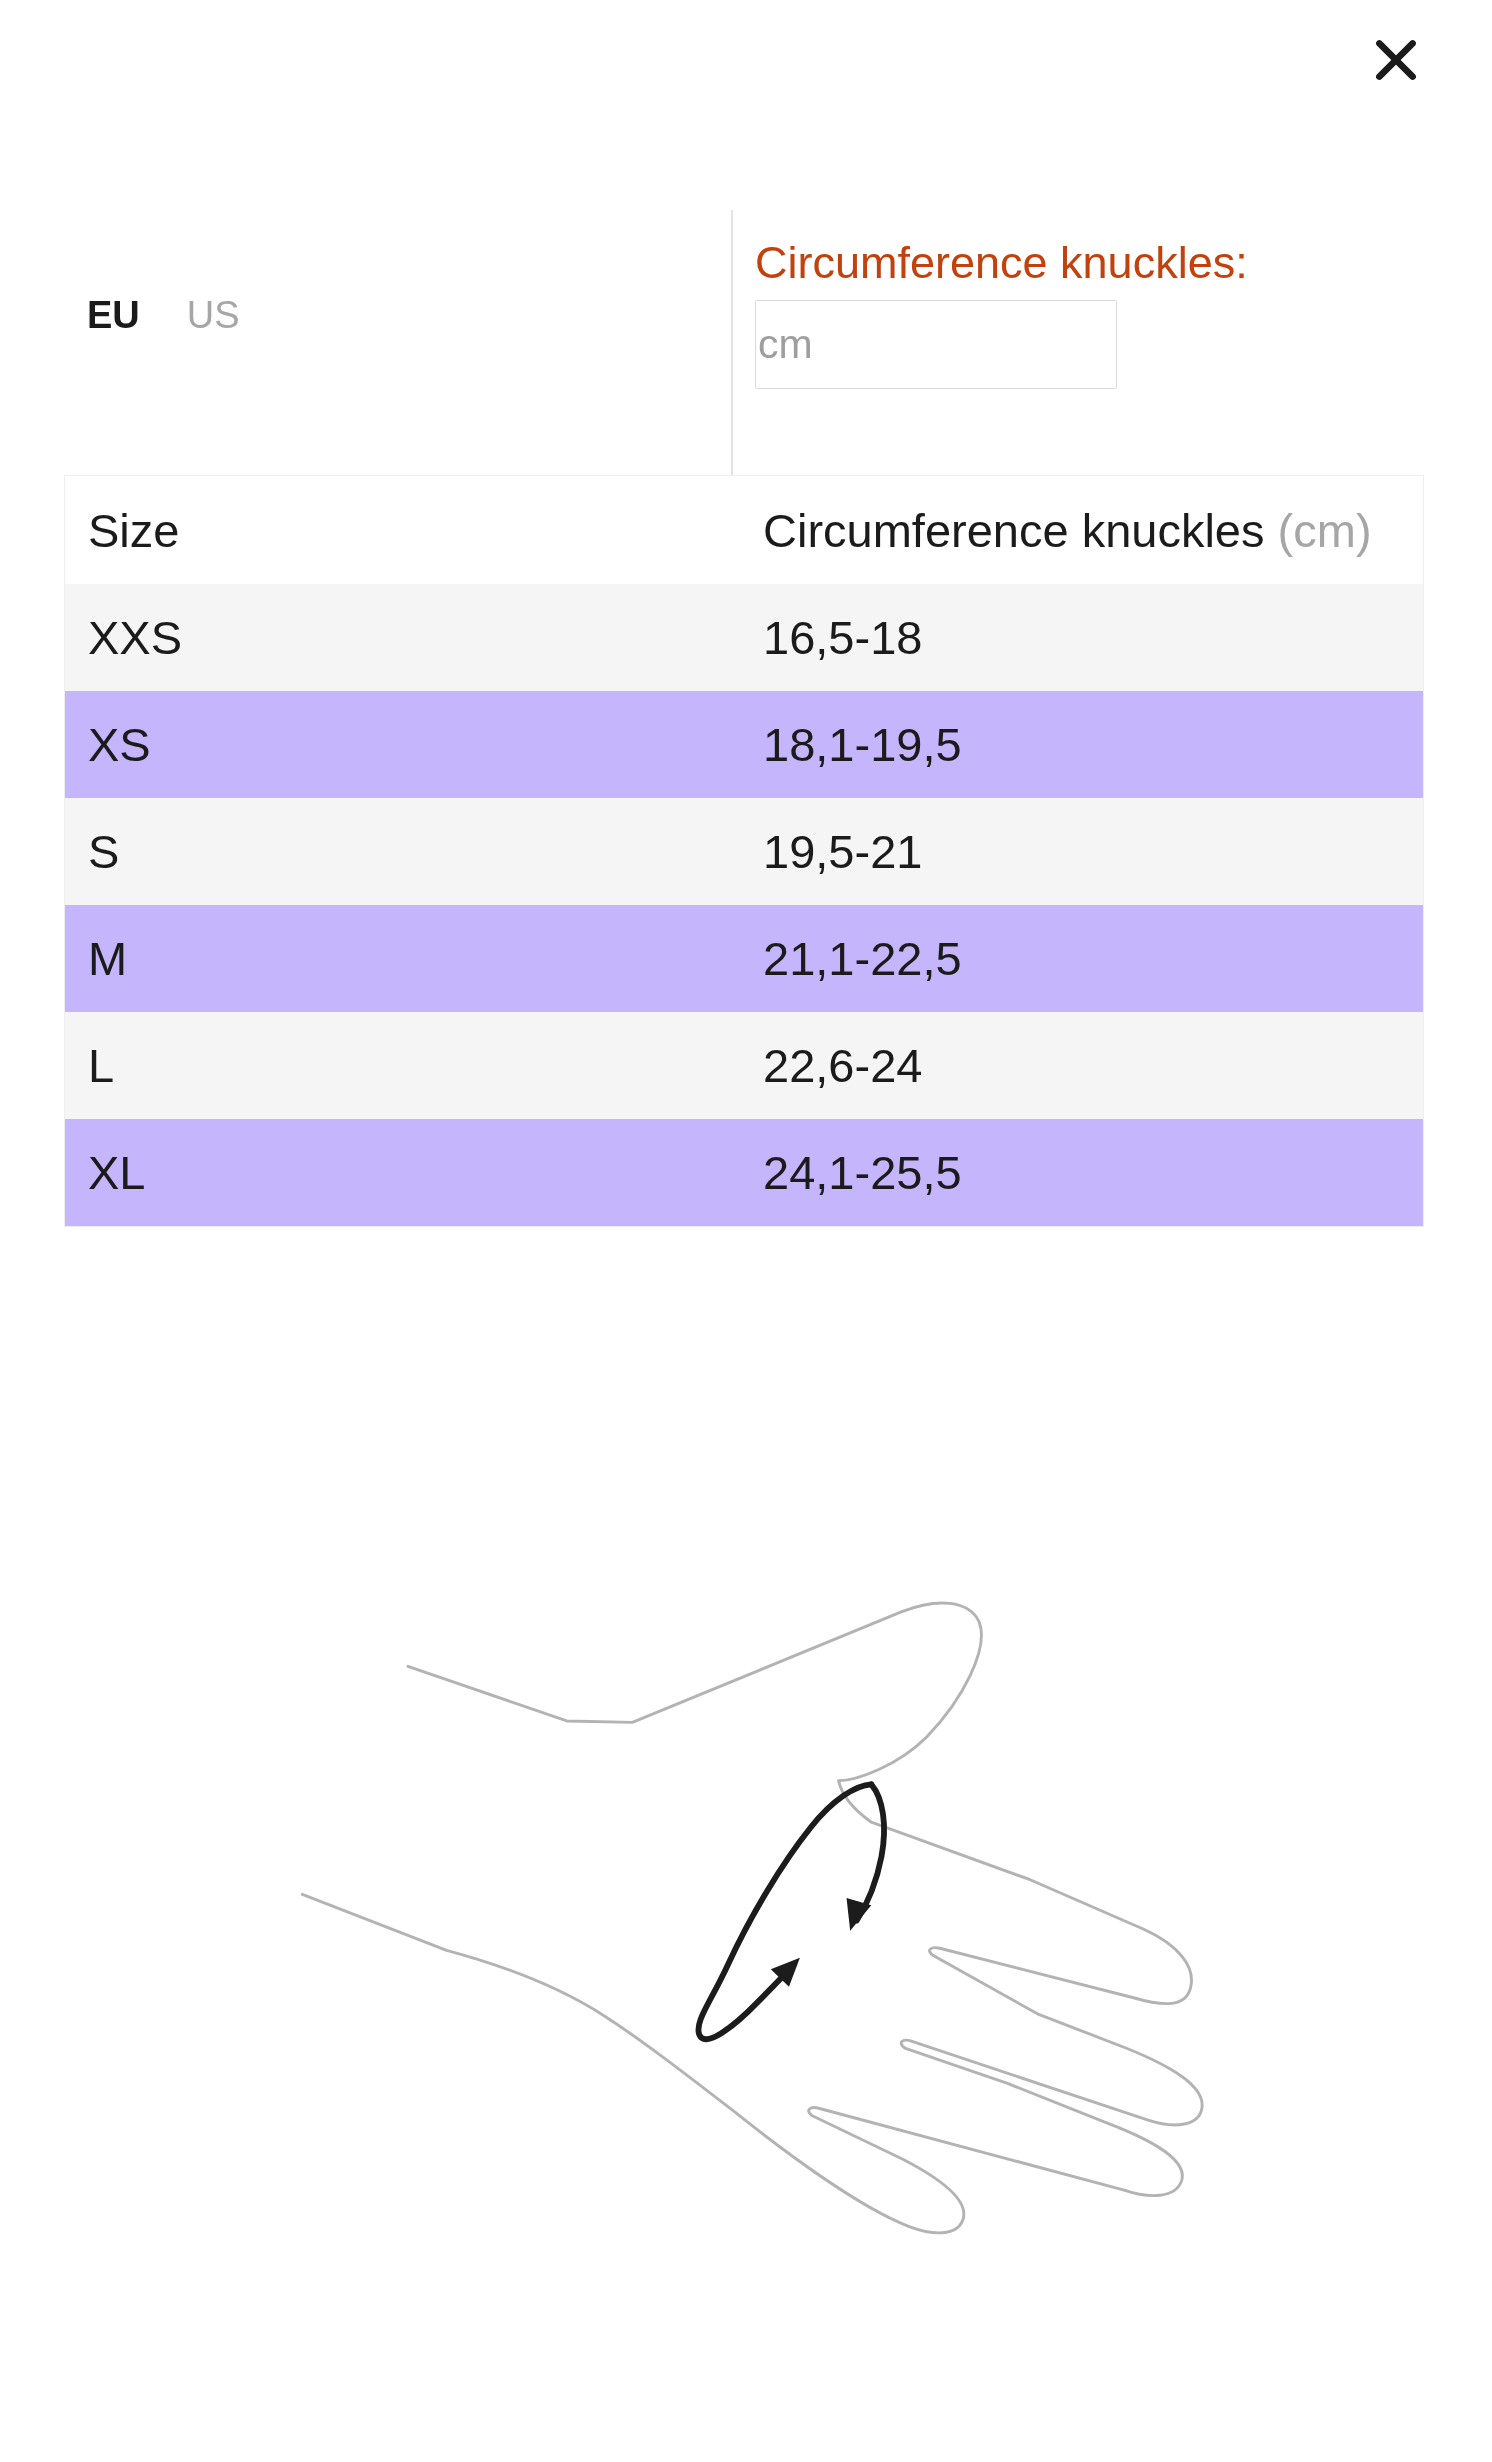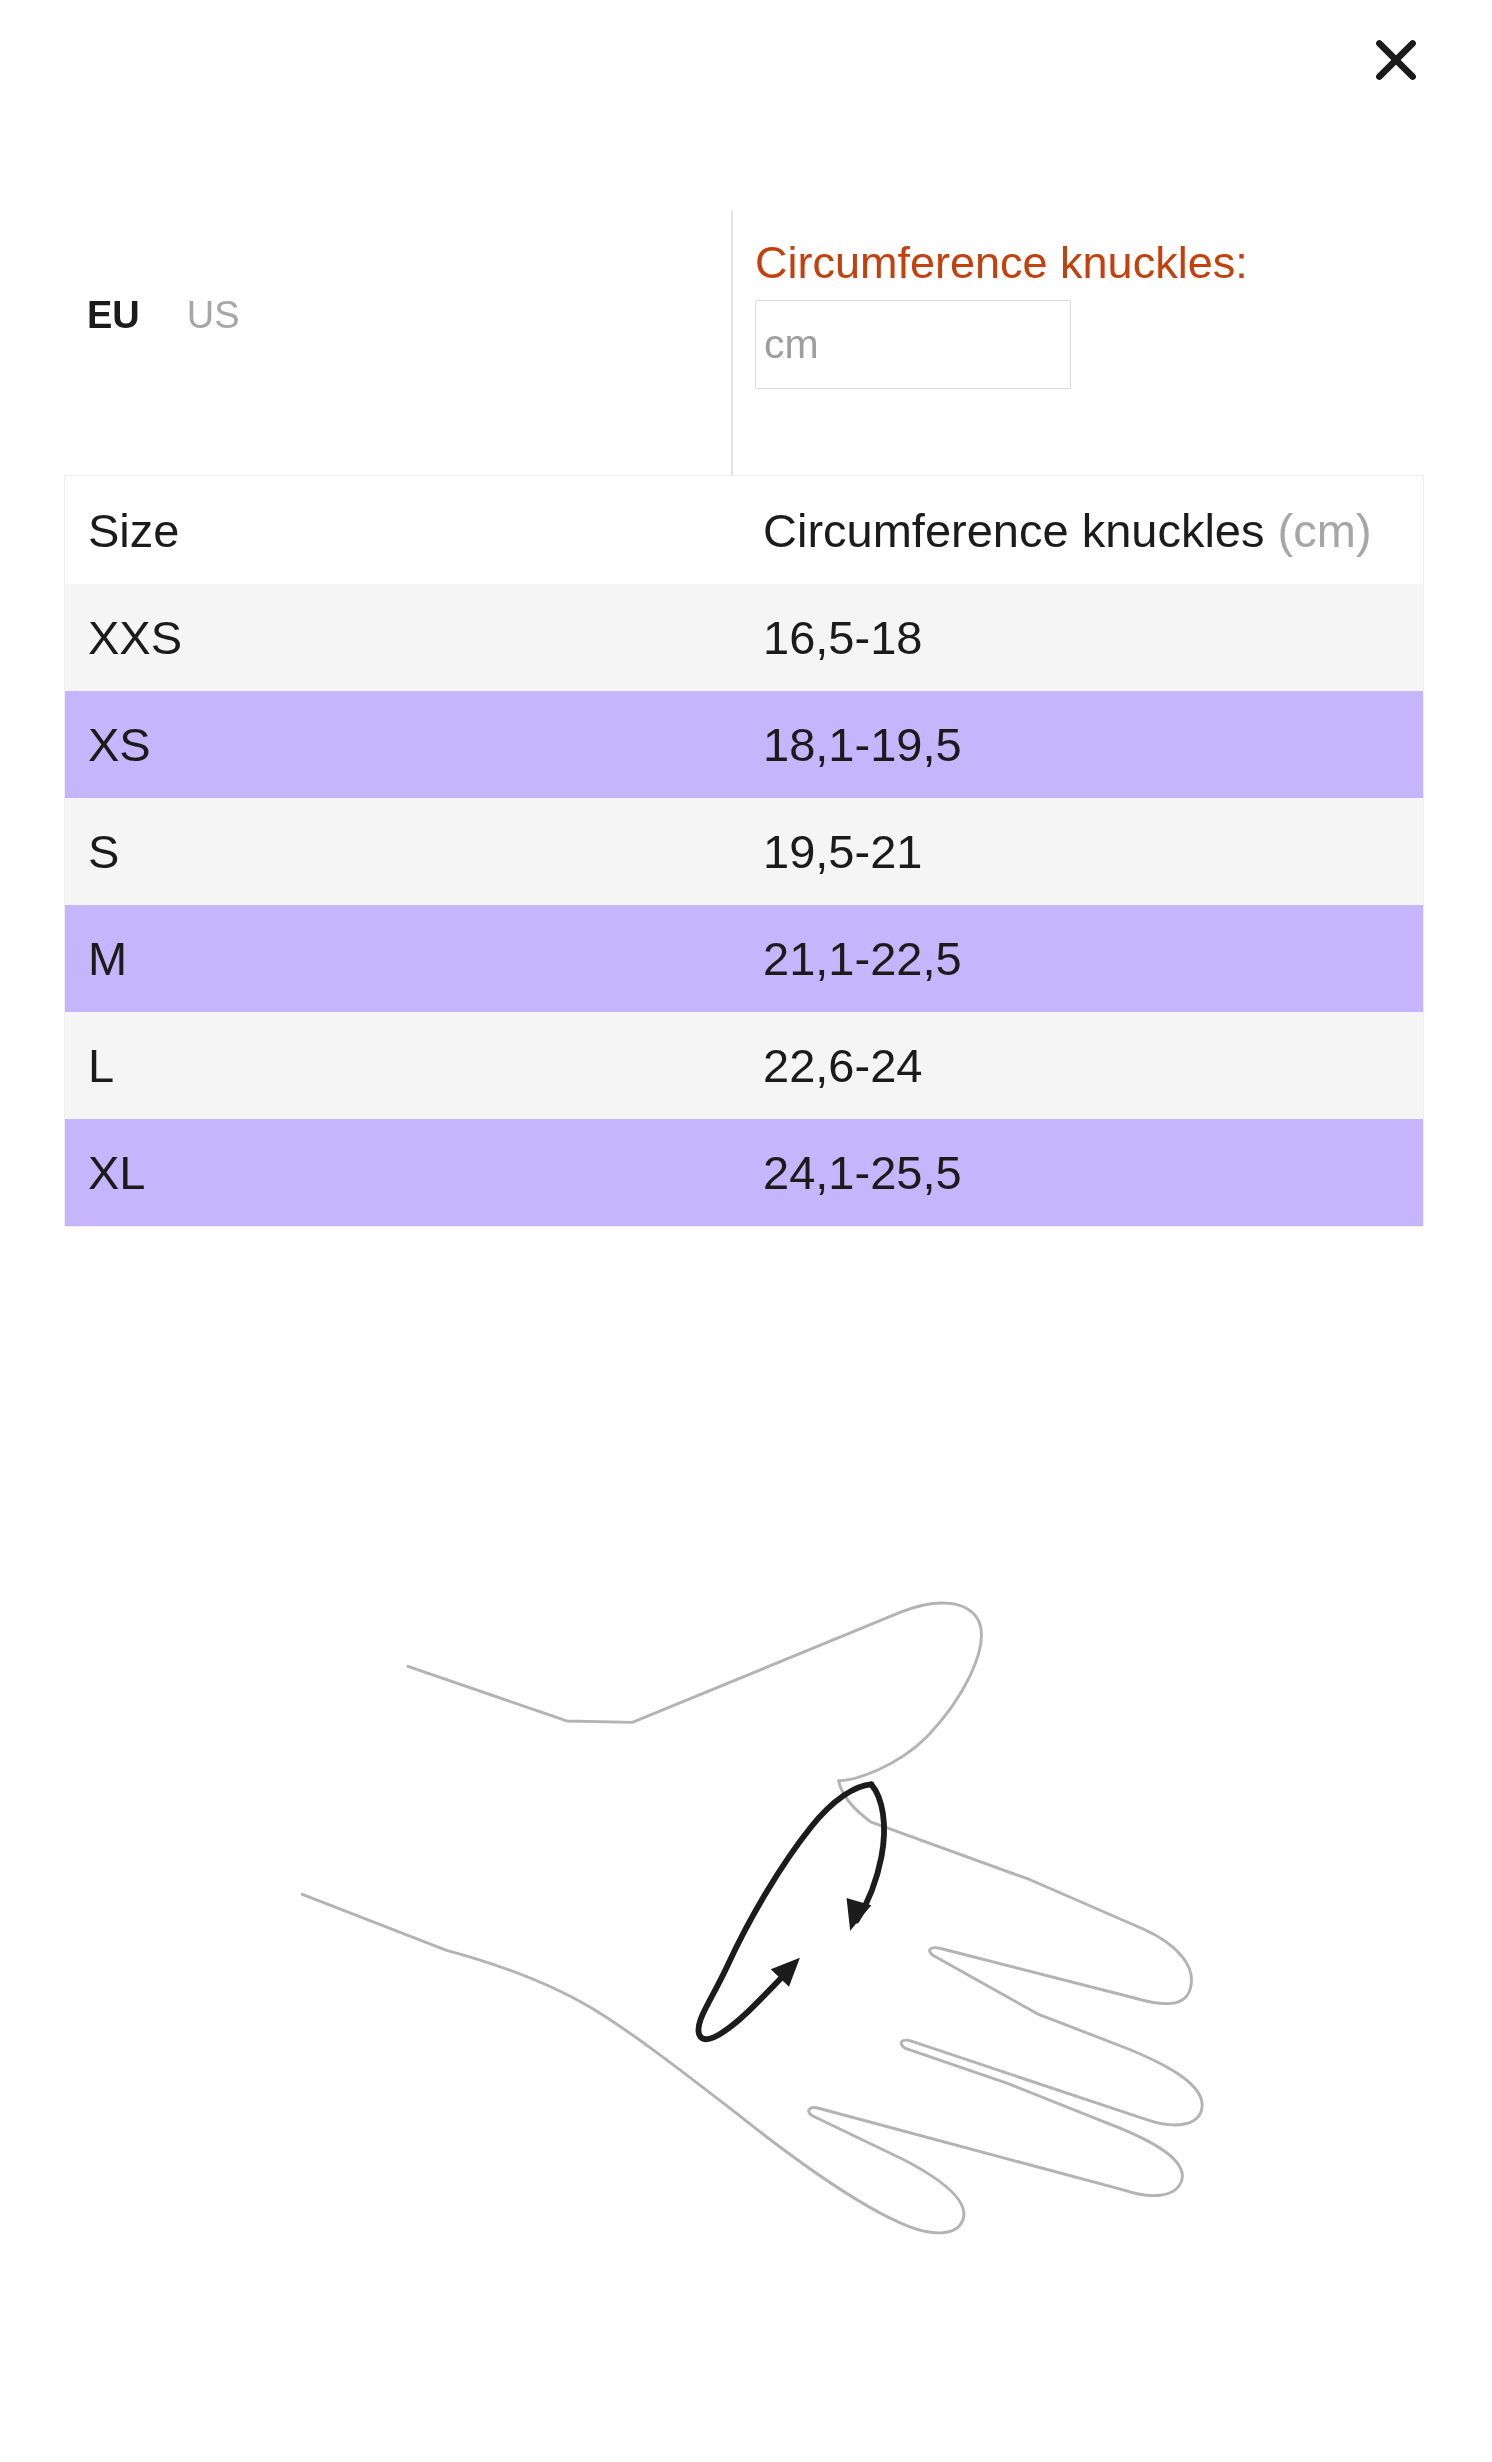--- a/index.html
+++ b/index.html
@@ -30,24 +30,24 @@
   .v-divider{
     position:absolute;left:731px;top:210px;width:1.5px;height:267px;
     background:#e4e4e4;
   }
 
   .measure-label{
     position:absolute;left:755px;top:240px;
     font-size:45px;line-height:1;color:#c2410c;white-space:nowrap;
   }
   .measure-input{
-    position:absolute;left:755px;top:300px;width:316px;height:89px;
+    position:absolute;left:755px;top:300px;width:362px;height:89px;
     box-sizing:border-box;border:1.5px solid #d9d9d9;border-radius:1.5px;
     font-family:"Liberation Sans", sans-serif;
-    font-size:41px;color:#7f1d1d;padding:0 0 0 8px;outline:none;background:#ffffff;
+    font-size:41px;color:#7f1d1d;padding:0 0 0 2px;outline:none;background:#ffffff;
   }
   .measure-input::placeholder{color:#9e9e9e;}
 
   .size-table{
     position:absolute;left:64px;top:475px;width:1360px;
     box-sizing:border-box;border:1.5px solid #eeeeee;background:#c4b5fd;
   }
   .t-row{display:flex;height:107px;align-items:center;}
   .t-row.header{height:108px;background:#ffffff;}
   .t-body .t-row:nth-child(odd){background:#f5f5f5;}

